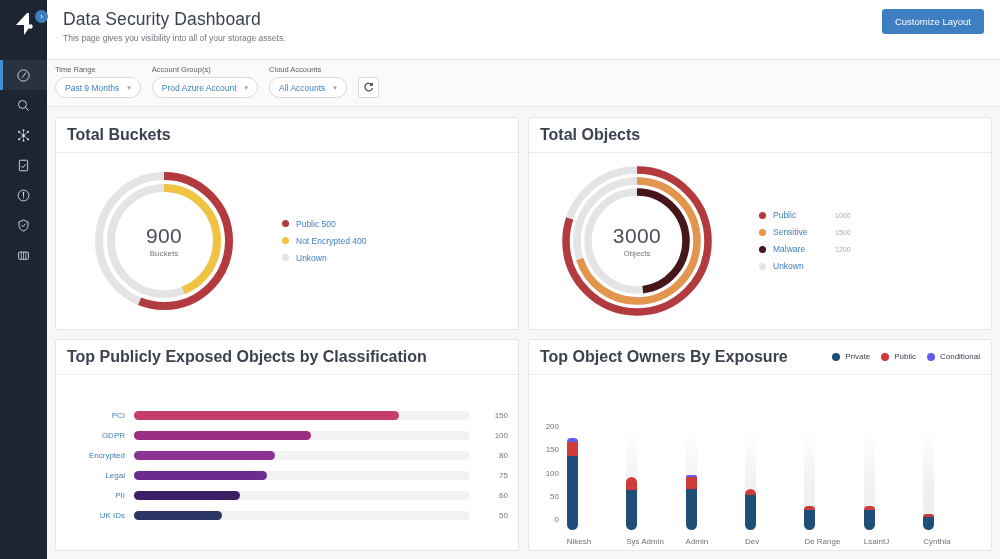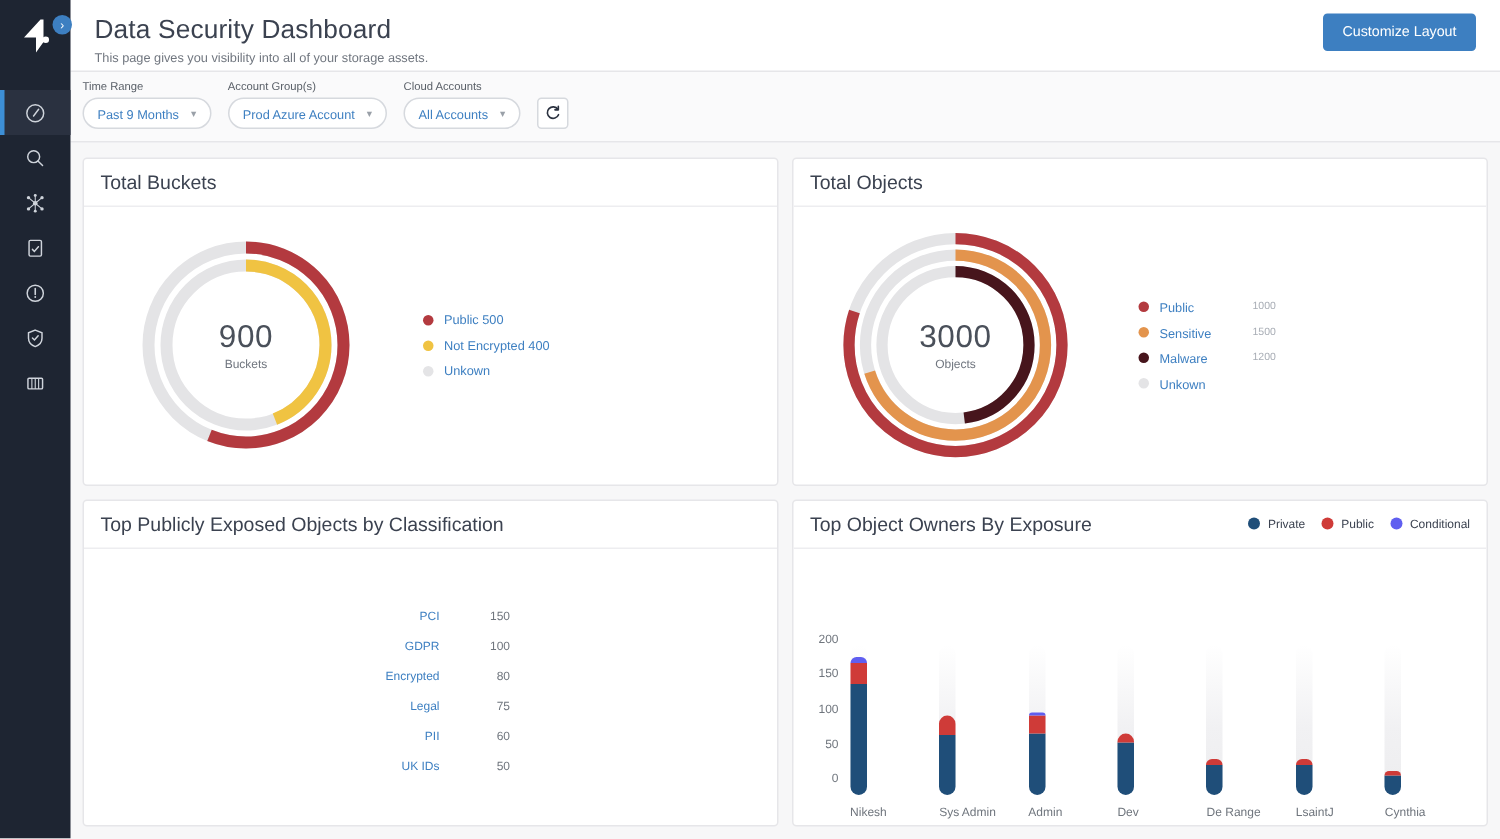--- a/index.html
+++ b/index.html
@@ -40,21 +40,21 @@
   .nav-item.active::before {
     content: ""; position: absolute; left: 0; top: 0;
     width: 3px; height: 100%; background: #3d8fd6;
   }
   .nav-item svg { display: block; }
 
   
   .main { flex: 1; height: 559px; display: flex; flex-direction: column; background: #f7f7f8; }
 
   .topbar {
-    background: #ffffff; padding: 9px 16px 4px 16px;
+    background: #ffffff; padding: 9px 16px 16px 16px;
     border-bottom: 1px solid #e6e6e9;
     display: flex; align-items: flex-start; justify-content: space-between;
   }
   .page-title { font-size: 17.5px; color: #3b4250; font-weight: 400; letter-spacing: .1px; }
   .page-sub { font-size: 8.5px; color: #70767f; margin-top: 3px; }
   .btn-primary {
     background: #3d7fc1; color: #fff; border: none; border-radius: 3px;
     font-size: 9.5px; padding: 7px 13px; cursor: pointer;
     font-family: "Liberation Sans", sans-serif;
   }
@@ -87,21 +87,21 @@
   }
   .panel {
     background: #fff; border: 1px solid #e6e6e9; border-radius: 3px;
     display: flex; flex-direction: column; overflow: hidden;
   }
   .panel-head {
     border-bottom: 1px solid #ededf0;
     padding: 8px 11px; display: flex; align-items: center; justify-content: space-between;
     flex: 0 0 auto;
   }
-  .panel-title { font-size: 13px; color: #3b4250; }
+  .panel-title { font-size: 16px; color: #3b4250; font-weight: bold; }
   .panel-body { flex: 1; position: relative; display: flex; }
 
   
   .donut-area { flex: 1; display: flex; align-items: center; }
   .donut-holder { position: relative; margin-left: 34px; }
   .donut-center {
     position: absolute; inset: 0;
     display: flex; flex-direction: column; align-items: center; justify-content: center;
     pointer-events: none;
   }
@@ -109,21 +109,21 @@
   .donut-unit { font-size: 8px; color: #70767f; margin-top: 1px; }
 
   .legend { display: flex; flex-direction: column; gap: 7px; }
   .legend-row { display: flex; align-items: center; font-size: 8.5px; }
   .legend-dot { width: 7px; height: 7px; border-radius: 50%; margin-right: 7px; flex: 0 0 7px; }
   .legend-label { color: #3d7fc1; }
   .legend-val { color: #a8adb5; font-size: 7px; margin-left: 10px; }
   .lg-fixed .legend-label { width: 52px; }
 
   
-  .hbar-wrap { flex: 1; padding: 14px 10px 8px 10px; display: flex; flex-direction: column; justify-content: center; gap: 7px; align-items: center; }
+  .hbar-wrap { flex: 1; padding: 14px 10px 8px 10px; display: flex; flex-direction: column; justify-content: center; gap: 7px; }
   .hbar-row { display: flex; align-items: center; height: 13px; }
   .hbar-name { width: 68px; text-align: right; font-size: 8px; color: #3d7fc1; padding-right: 9px; }
   .hbar-track { flex: 1; height: 9px; background: #f2f2f4; border-radius: 5px; position: relative; }
   .hbar-fill { height: 9px; border-radius: 5px; }
   .hbar-val { width: 38px; text-align: right; font-size: 8px; color: #6f757d; }
 
   
   .vbar-wrap { flex: 1; display: flex; padding: 10px 12px 4px 8px; }
   .vaxis { width: 26px; position: relative; }
   .vtick { position: absolute; right: 4px; font-size: 8px; color: #6f757d; transform: translateY(-50%); }

